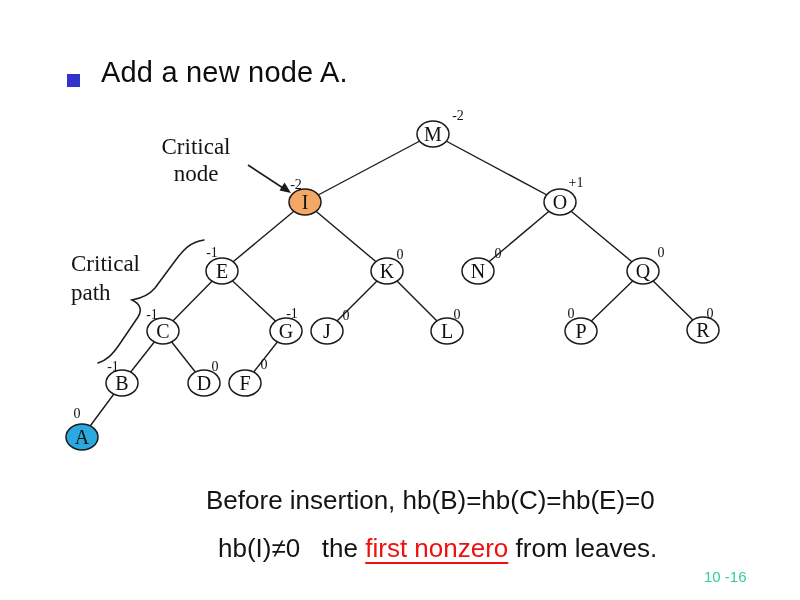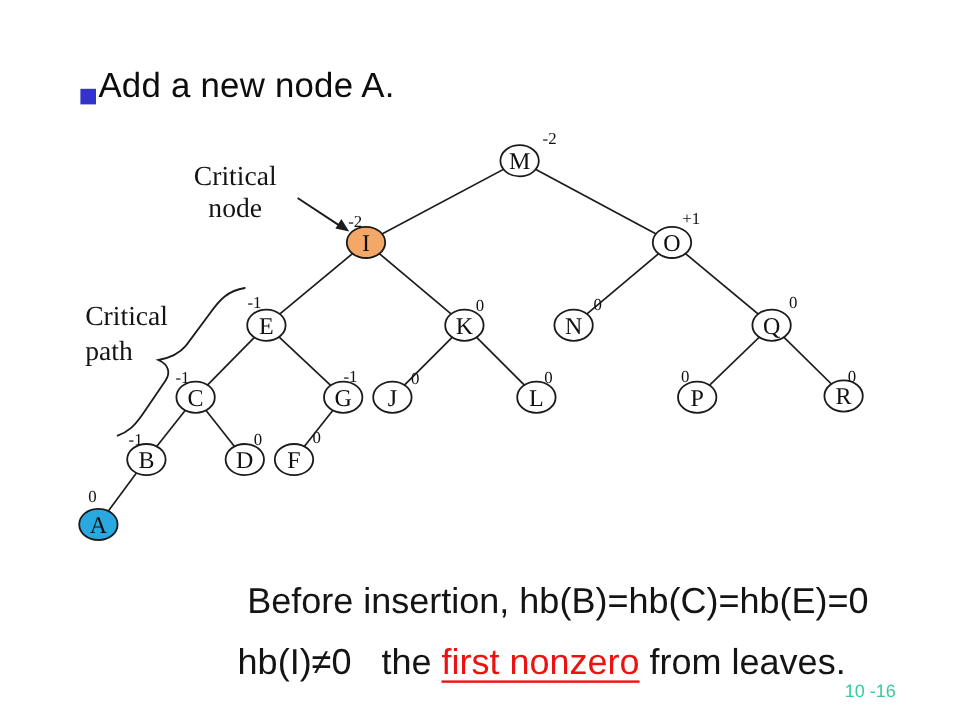--- a/index.html
+++ b/index.html
@@ -1,35 +1,35 @@
 <!DOCTYPE html>
 <html><head>
 <meta charset="utf-8">
 <style>
   html,body{margin:0;padding:0;background:#888;}
   .slide{
     position:relative;width:800px;height:600px;background:#ffffff;
     font-family:"Liberation Sans",sans-serif;overflow:hidden;margin:0 auto;
   }
   .bullet{position:absolute;left:67px;top:74px;width:13px;height:13px;}
-  .title{position:absolute;left:82px;top:56px;font-size:29px;color:#0d0d0d;letter-spacing:0.2px;}
+  .title{position:absolute;left:101px;top:56px;font-size:29px;color:#0d0d0d;letter-spacing:0.2px;}
   #tree-svg{position:absolute;left:0;top:0;}
   .crit-node-label{
     position:absolute;left:140px;top:133px;width:112px;text-align:center;
     font-family:"Liberation Serif","DejaVu Serif",serif;font-size:23px;line-height:1.18;
     white-space:pre-line;color:#141414;
   }
   .crit-path-label{
     position:absolute;left:71px;top:249px;
     font-family:"Liberation Serif","DejaVu Serif",serif;font-size:23px;line-height:1.28;
     white-space:pre-line;color:#141414;
   }
-  .notes{position:absolute;left:198px;top:485px;font-size:30px;color:#141414;}
+  .notes{position:absolute;left:198px;top:485px;font-size:26px;color:#141414;}
   .note-line1{padding-left:8px;}
-  .note-line2{margin-top:17px;white-space:pre-wrap;}
+  .note-line2{margin-top:17px;white-space:pre-wrap;margin-left:20px;}
   .hl{text-decoration:underline;text-underline-offset:5px;text-decoration-thickness:2px;}
   .page-number{position:absolute;left:704px;top:568px;font-size:15px;text-align:right;}
   .node-label{font-family:"Liberation Serif","DejaVu Serif",serif;font-size:20px;fill:#111;}
   .bf-label{font-family:"Liberation Serif","DejaVu Serif",serif;font-size:14px;fill:#111;}
 </style>
 </head>
 <body>
 
 <div class="slide">
   <span class="bullet" style="background: rgb(51, 51, 204);"></span>

